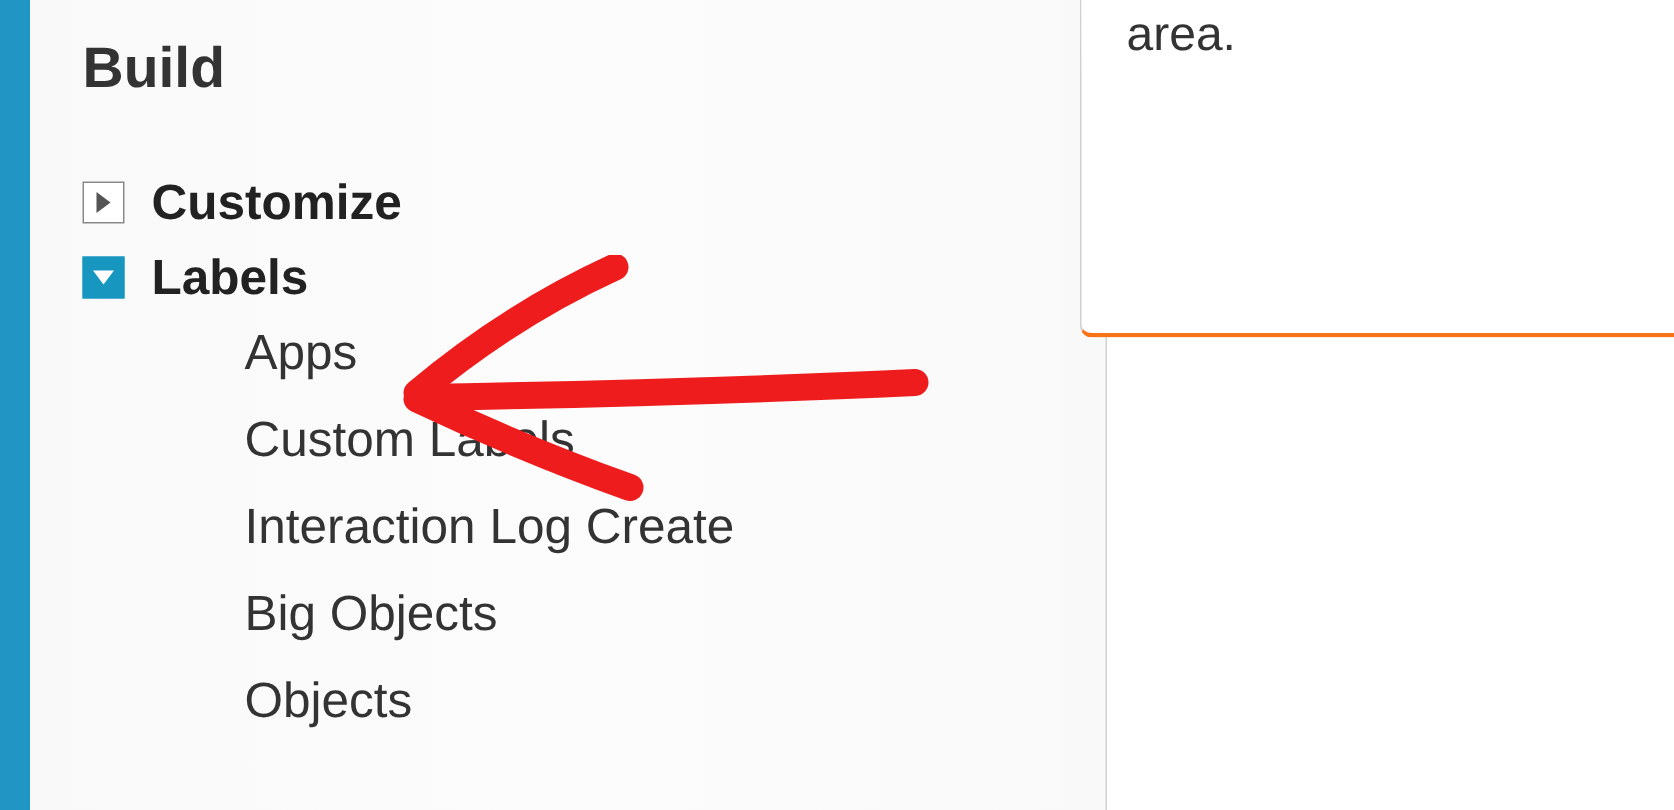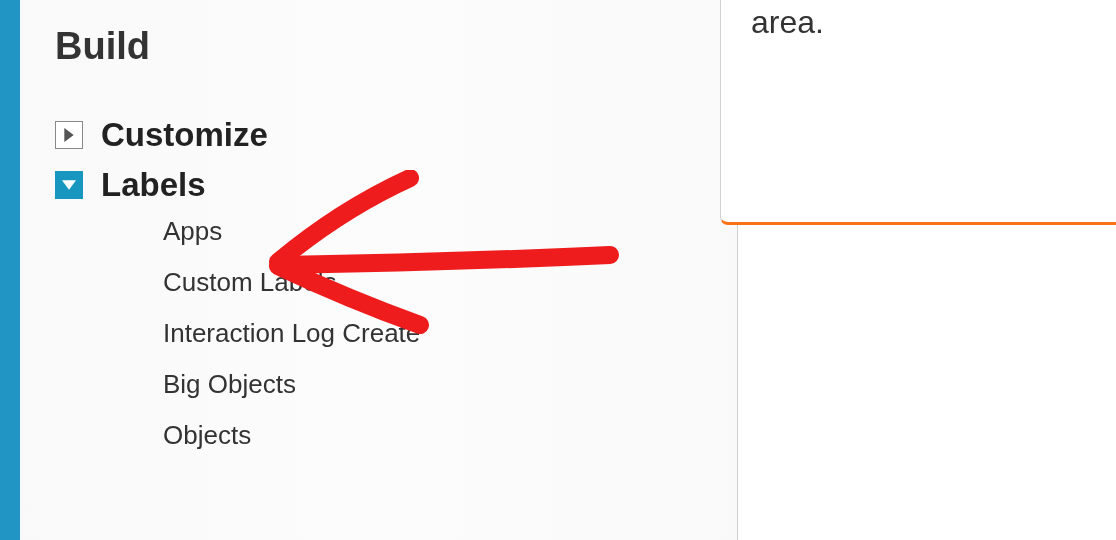--- a/index.html
+++ b/index.html
@@ -71,21 +71,21 @@
     .nav-label {
       font-size: 33px;
       font-weight: bold;
       color: #222;
     }
     .sub-items {
       padding-left: 108px;
       margin-top: 8px;
     }
     .sub-item {
-      font-size: 26px;
+      font-size: 33px;
       color: #333;
       margin-bottom: 20px;
       cursor: pointer;
       display: block;
     }
     .right-panel {
       position: absolute;
       left: 720px;
       top: 0;
       right: 0;

